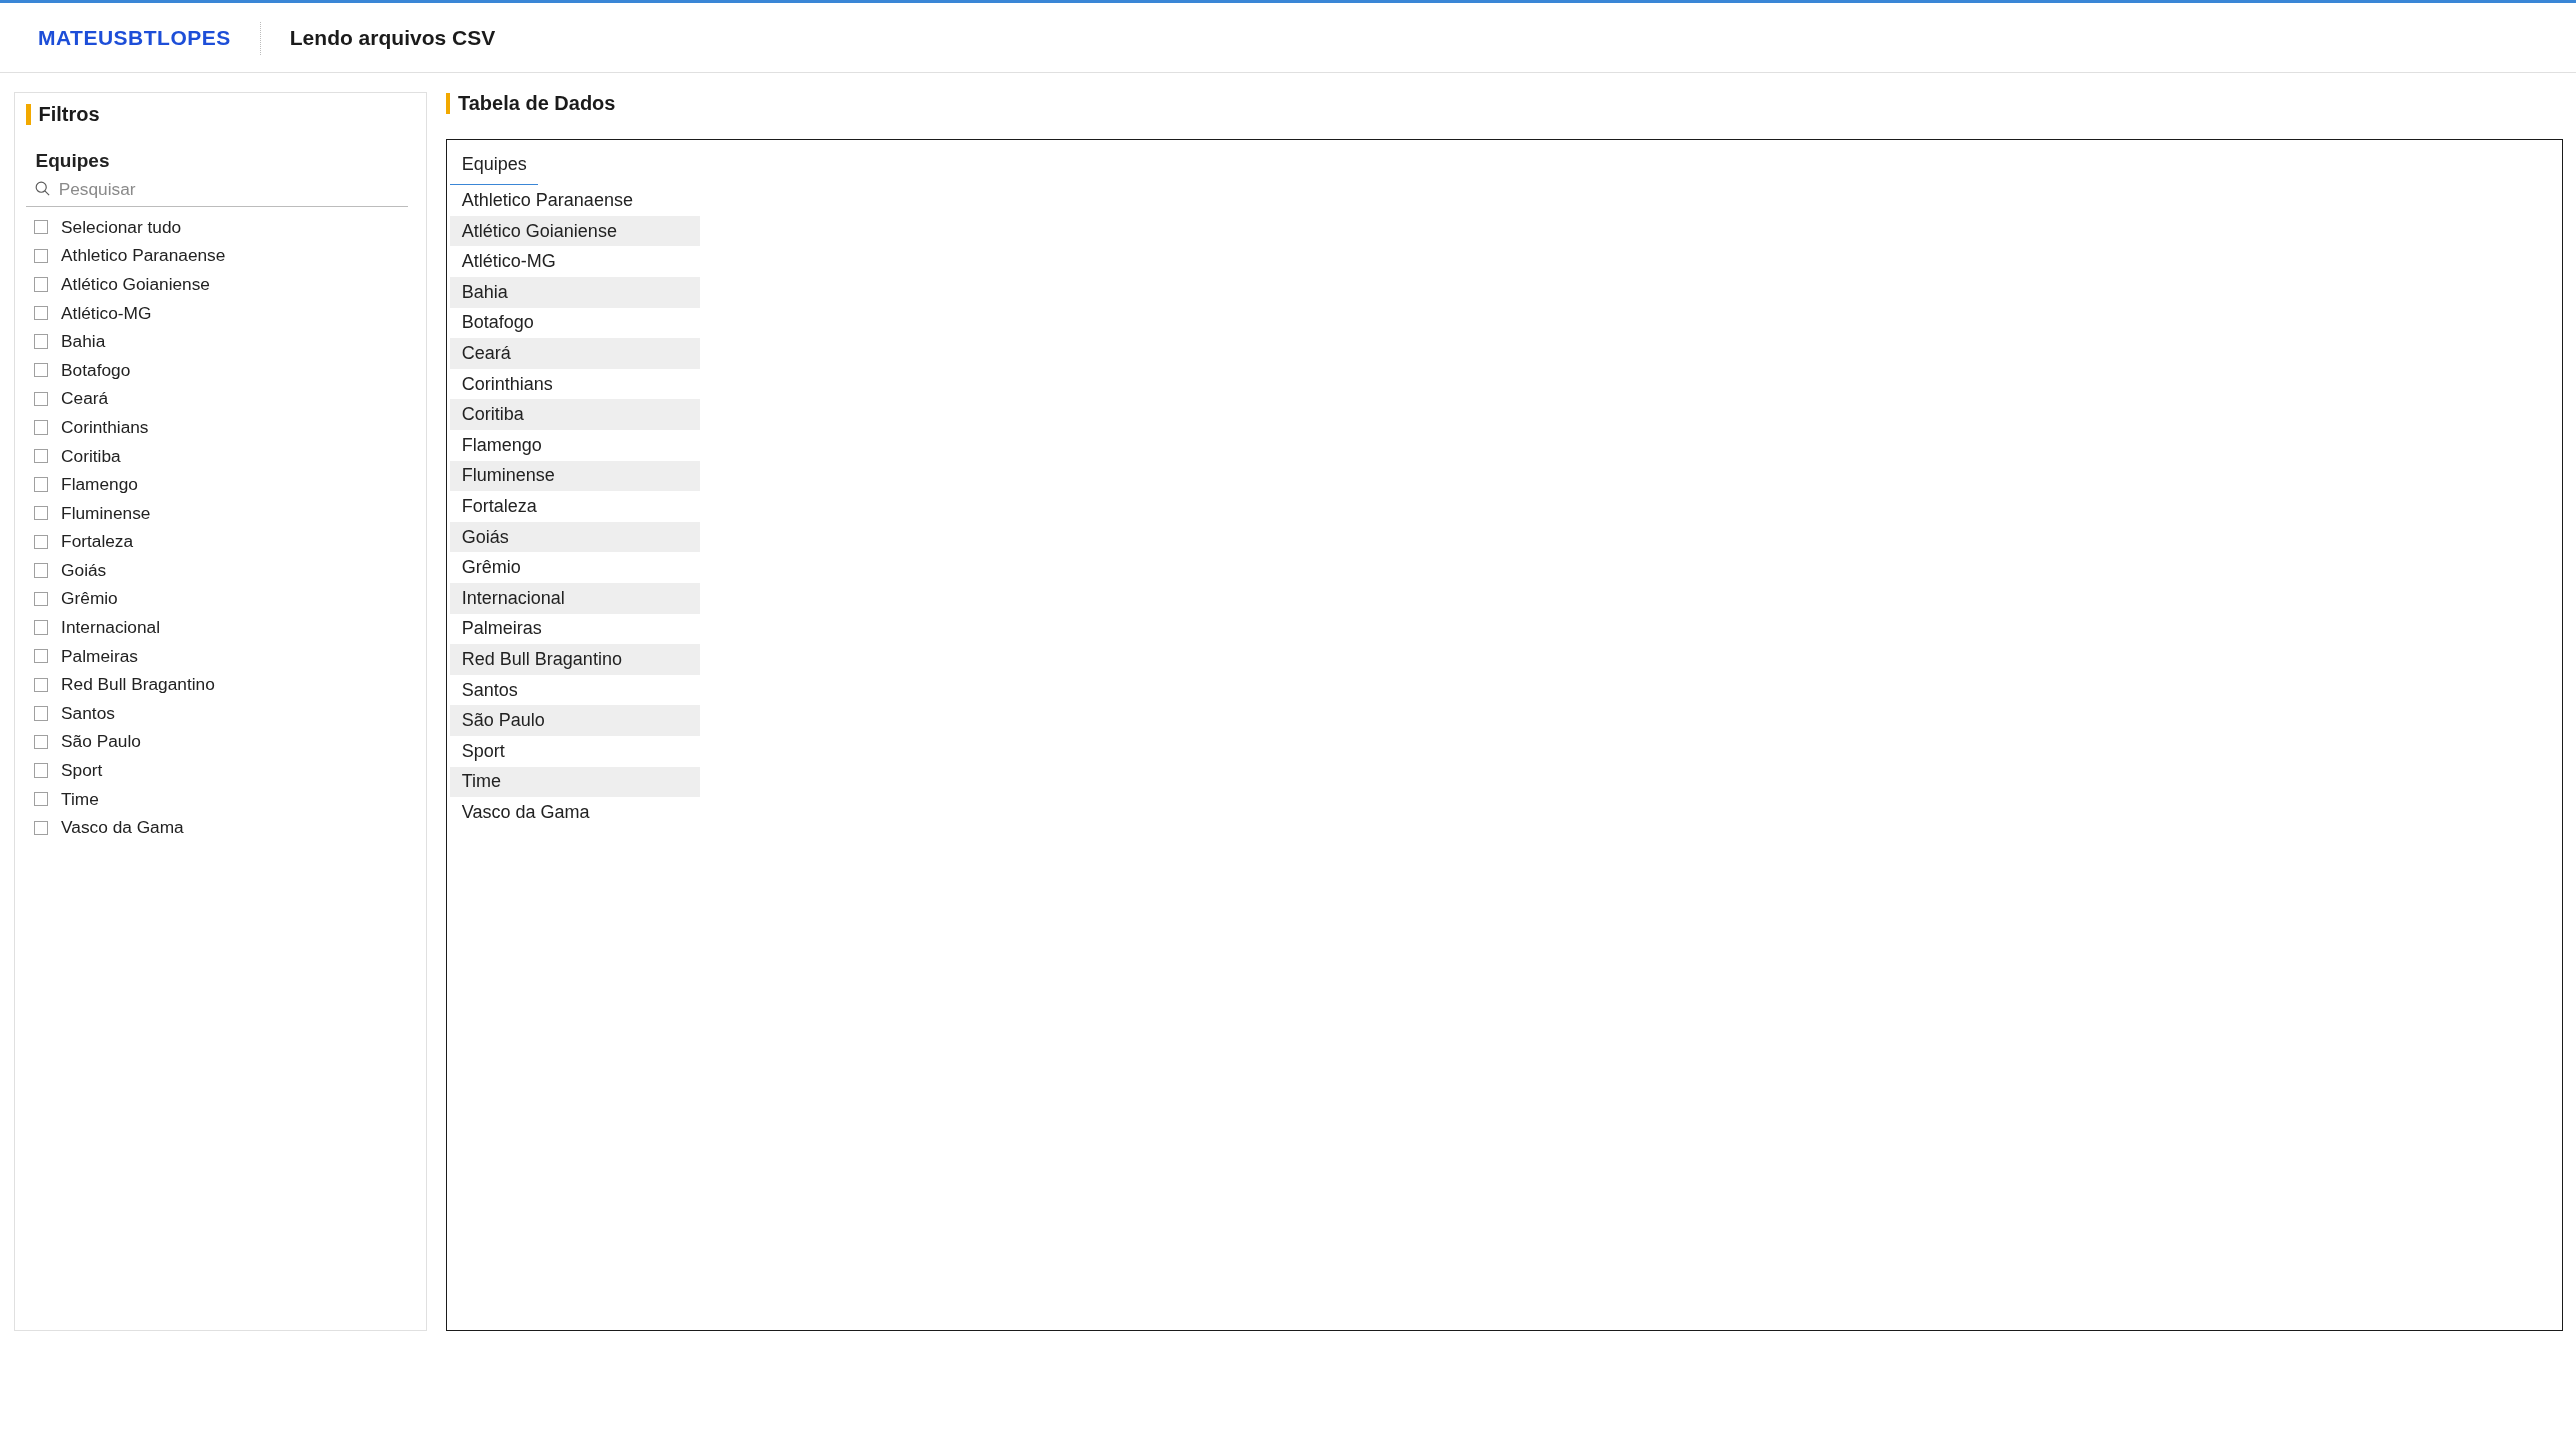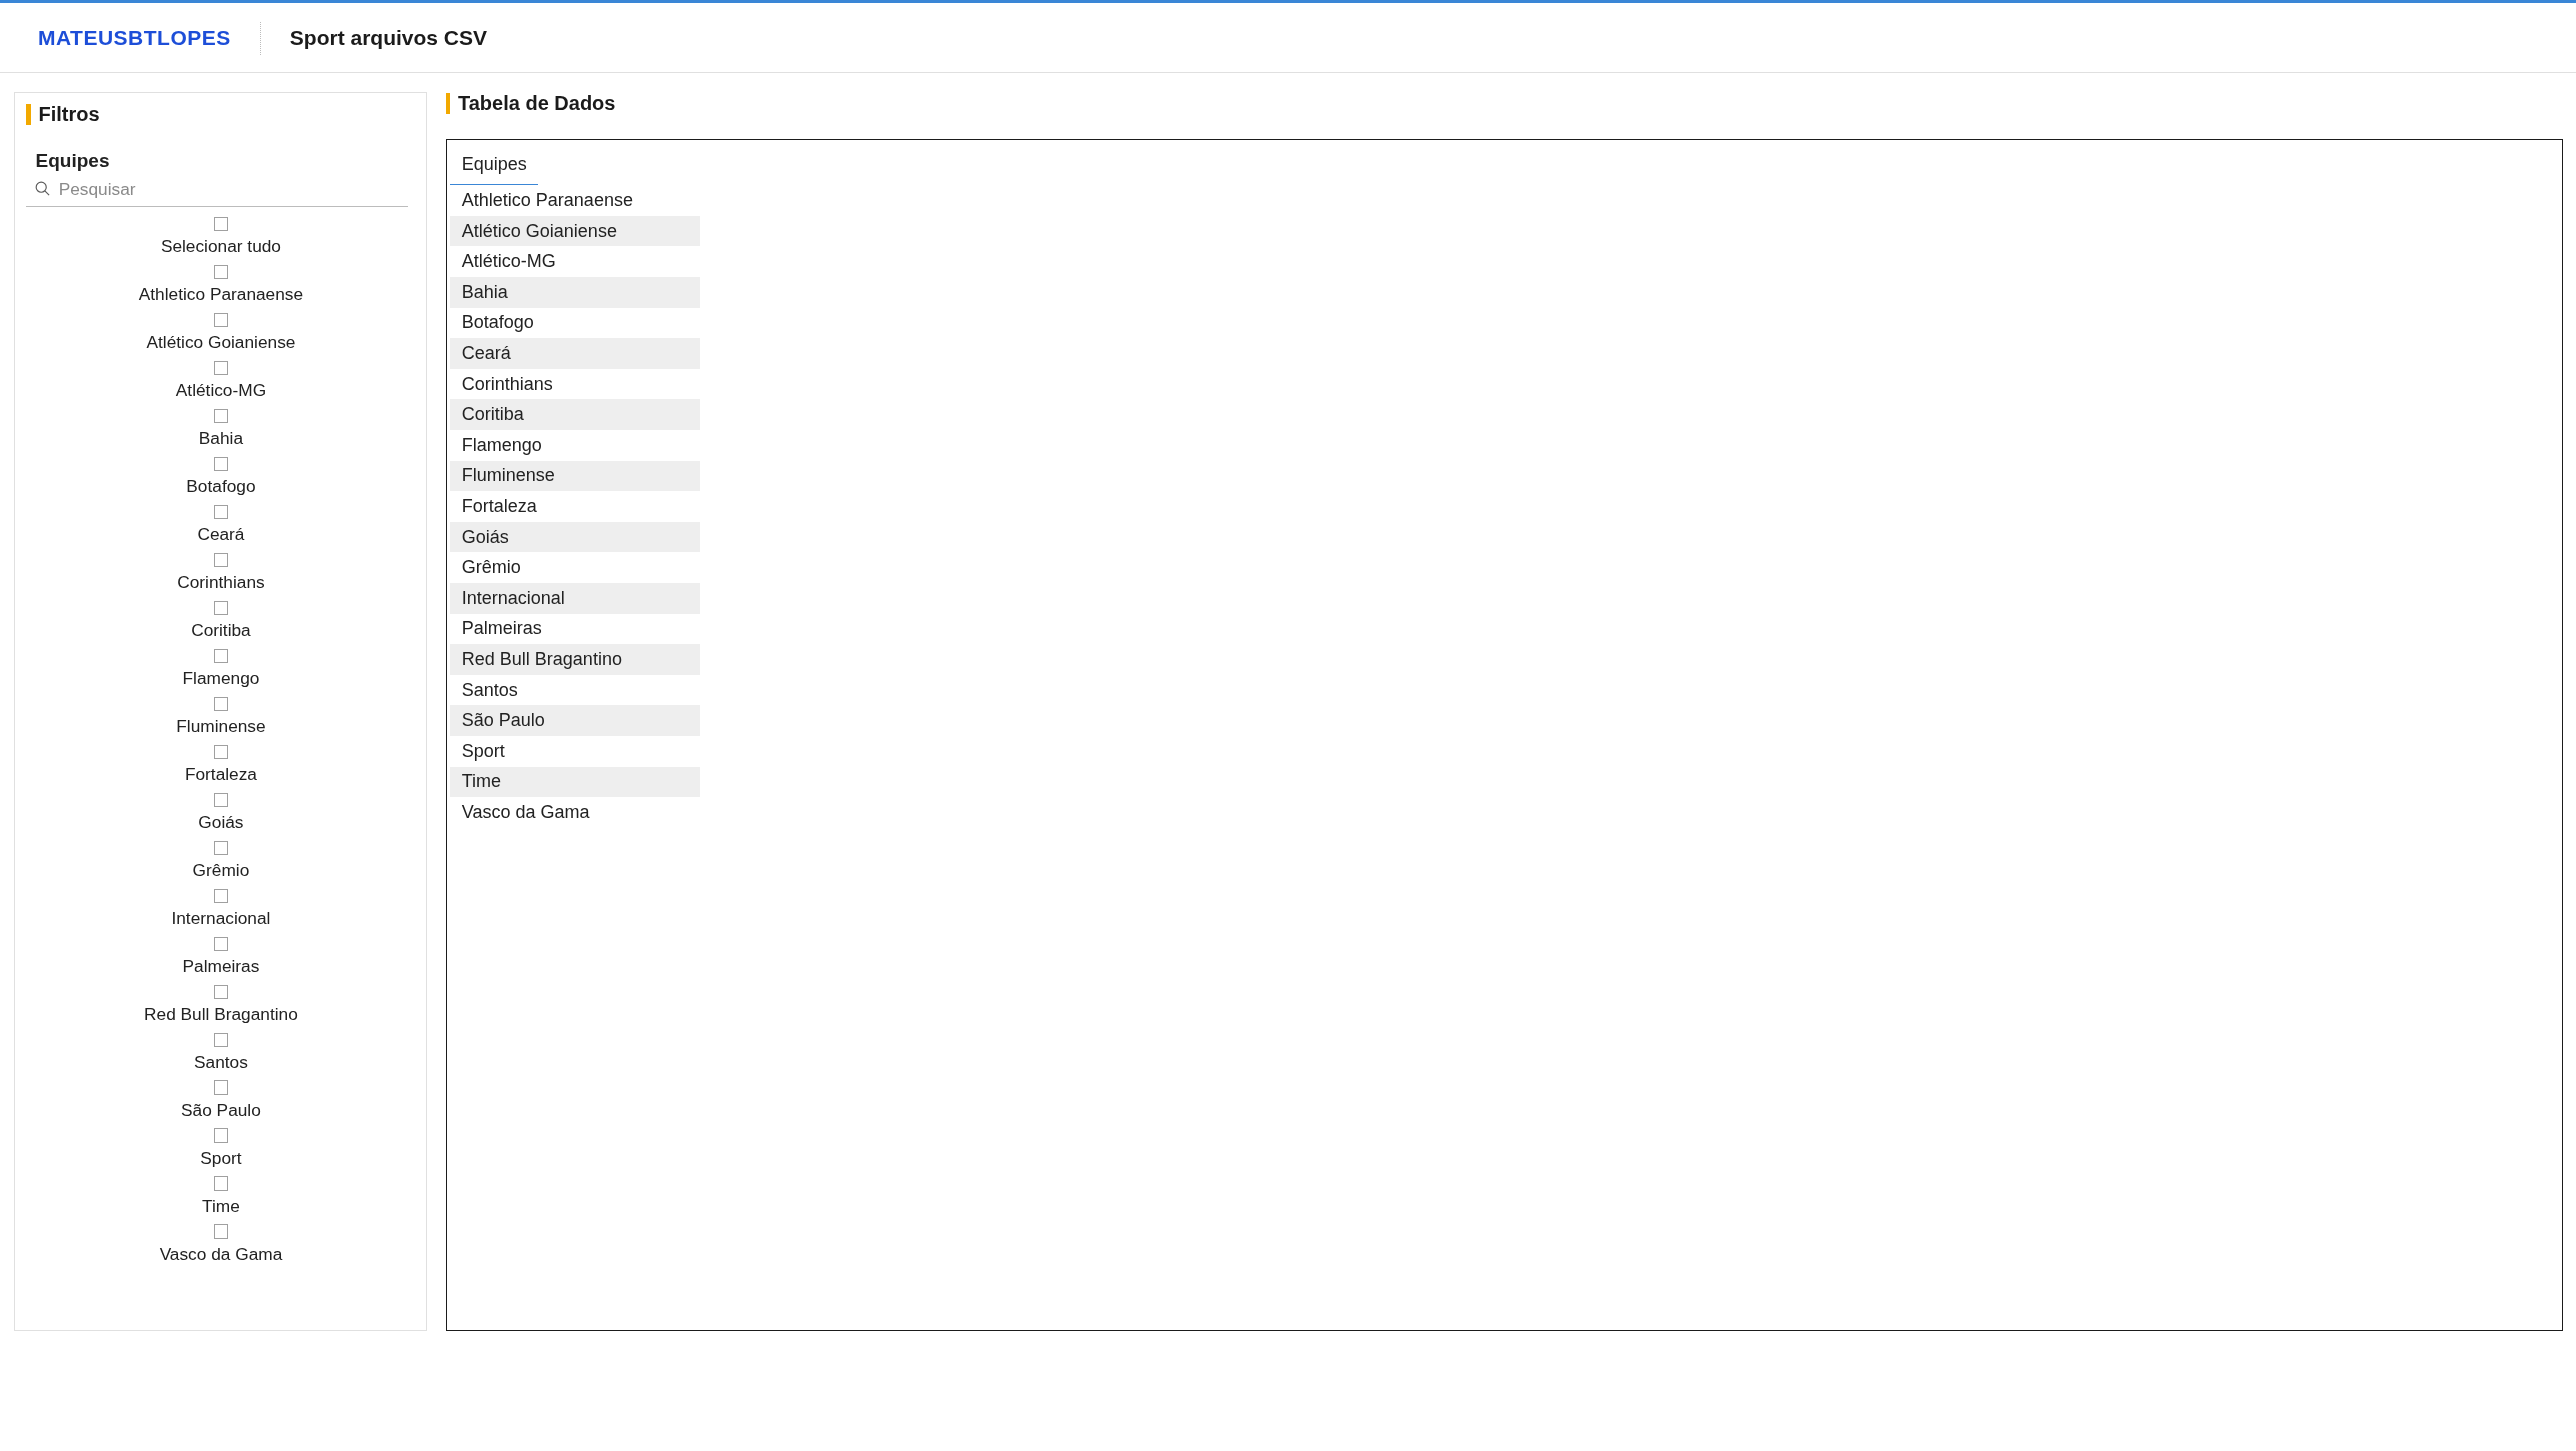--- a/index.html
+++ b/index.html
@@ -103,26 +103,25 @@
     .search-input::placeholder {
       color: #8a8a8a;
     }
     .checklist {
       list-style: none;
       padding-left: 7.7px;
     }
     .check-item {
       display: flex;
       align-items: center;
-      gap: 5px;
+      gap: 13px;
       padding: 3.8px 0;
       font-size: 17.3px;
       color: #222;
       cursor: pointer;
-      flex-direction: column;
     }
     .checkbox {
       width: 14.4px;
       height: 14.4px;
       border: 1px solid #a0a0a0;
       background: #fff;
       flex-shrink: 0;
     }
     .table-card {
       border: 1.9px solid #1b1b1b;
@@ -153,21 +152,21 @@
     }
   </style>
 </head>
 <body>
 
 <div class="topbar-line"></div>
 
 <div class="header">
   <span class="brand">MATEUSBTLOPES</span>
   <span class="divider-vert"></span>
-  <span class="page-title">Sport arquivos CSV</span>
+  <span class="page-title">Lendo arquivos CSV</span>
 </div>
 
 <div class="content">
 
   <div class="panel-filters">
     <div class="section-title">
       <span class="accent-bar"></span>
       <span>Filtros</span>
     </div>
 

